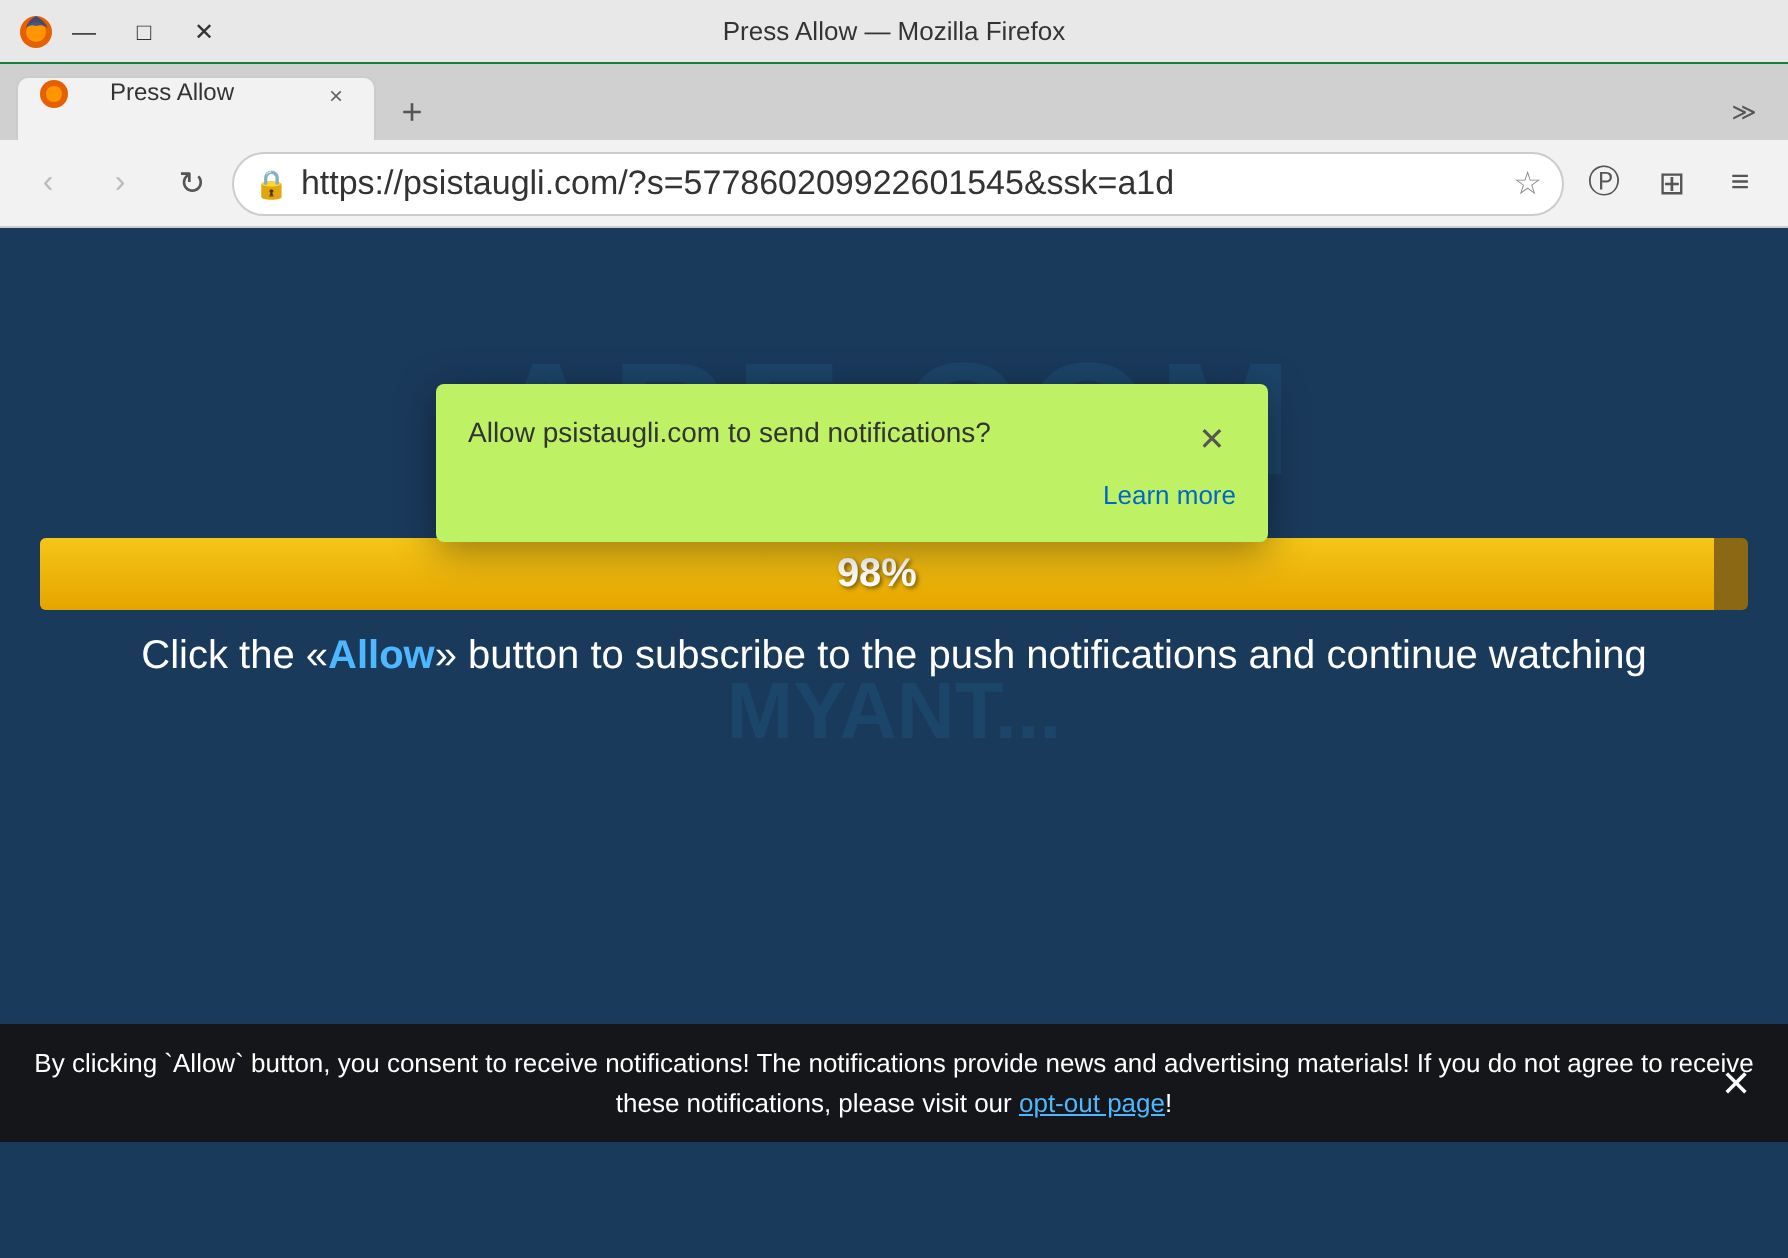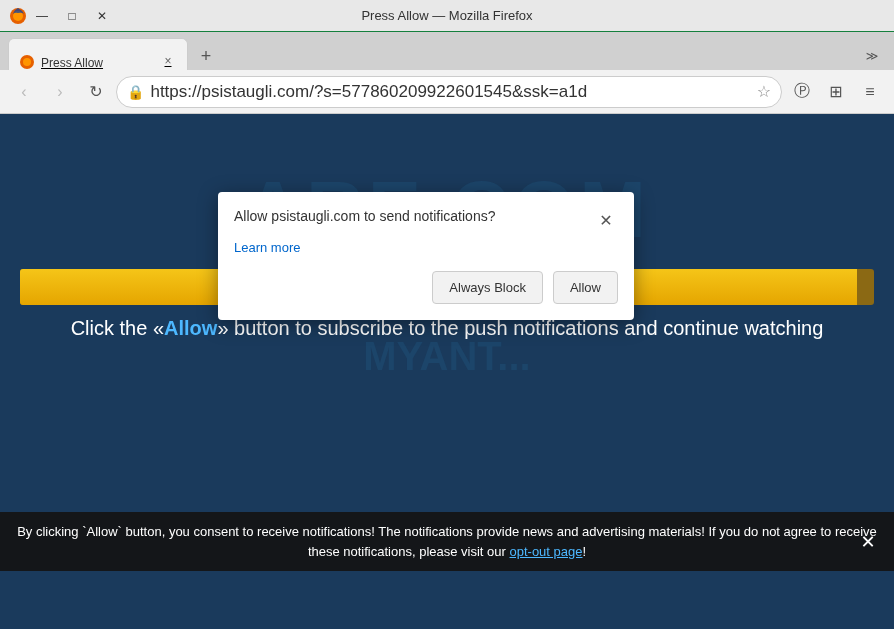--- a/index.html
+++ b/index.html
@@ -54,29 +54,28 @@
       background: #d0d0d0;
       height: 38px;
       display: flex;
       align-items: flex-end;
       padding: 0 8px;
     }
     .tab {
       background: #f2f2f2;
       height: 32px;
       display: flex;
-      align-items: flex-end;
+      align-items: flex-start;
       padding: 0 10px;
       border-radius: 6px 6px 0 0;
       border: 1px solid #ccc;
       border-bottom: none;
-      gap: 6px;
+      gap: 20px;
       min-width: 180px;
       max-width: 220px;
-      text-decoration: underline;
     }
     .tab-favicon {
       width: 16px;
       height: 16px;
     }
     .tab-title {
       font-size: 12px;
       color: #333;
       flex: 1;
       white-space: nowrap;
@@ -255,21 +254,21 @@
       color: #4db8ff;
       font-weight: bold;
     }
 
     
     .permission-dialog {
       position: absolute;
       top: 78px;
       left: 218px;
       width: 416px;
-      background: #ffffff;
+      background: #bef264;
       border-radius: 4px;
       box-shadow: 0 4px 20px rgba(0,0,0,0.4);
       padding: 16px;
       z-index: 100;
     }
     .permission-header {
       display: flex;
       justify-content: space-between;
       align-items: flex-start;
       margin-bottom: 8px;
@@ -290,22 +289,23 @@
       cursor: pointer;
       border-radius: 3px;
       border: none;
       background: transparent;
     }
     .learn-more-link {
       color: #0066cc;
       font-size: 13px;
       text-decoration: none;
       display: block;
-      margin-bottom: 16px;
-      cursor: pointer;
+      margin-bottom: 0;
+      cursor: pointer;
+      text-align: right;
     }
     .permission-buttons {
       display: flex;
       justify-content: flex-end;
       gap: 10px;
     }
     .perm-btn {
       padding: 8px 16px;
       font-size: 13px;
       cursor: pointer;
@@ -419,24 +419,20 @@
   <div class="instruction-text">
     Click the «<span class="allow-highlight">Allow</span>» button to subscribe to the push notifications and continue watching
   </div>
 
   <div class="permission-dialog">
     <div class="permission-header">
       <span class="permission-title">Allow psistaugli.com to send notifications?</span>
       <button class="permission-close-btn">✕</button>
     </div>
     <a class="learn-more-link">Learn more</a>
-    <div class="permission-buttons">
-      <button class="perm-btn">Always Block</button>
-      <button class="perm-btn allow-btn">Allow</button>
-    </div>
   </div>
 
   <div class="bottom-banner">
     <span>By clicking `Allow` button, you consent to receive notifications! The notifications provide news and advertising materials! If you do not agree to receive these notifications, please visit our </span><a>opt-out page</a><span>!</span>
     <button class="banner-close">✕</button>
   </div>
 
 </div>
 
 </body></html>

